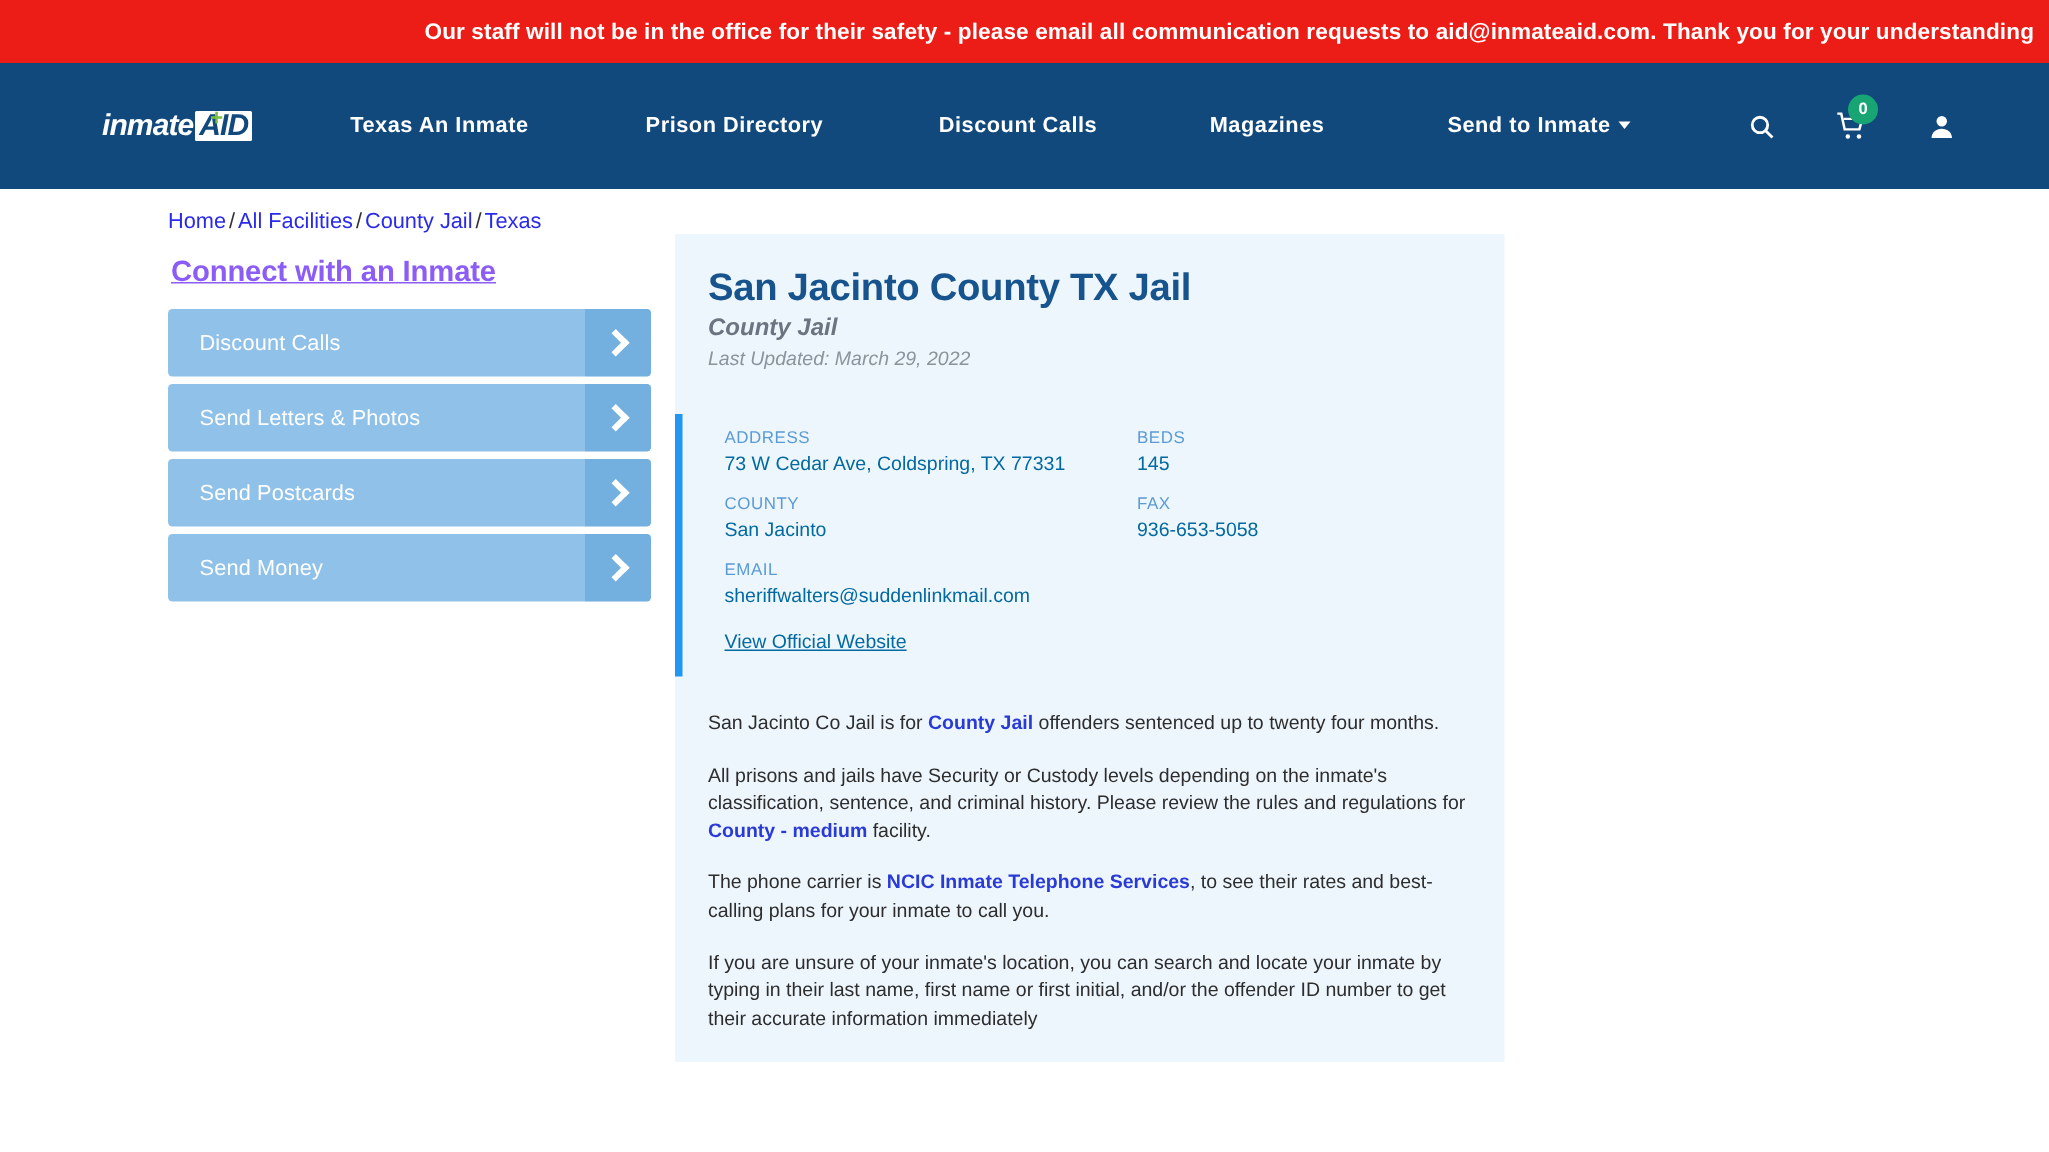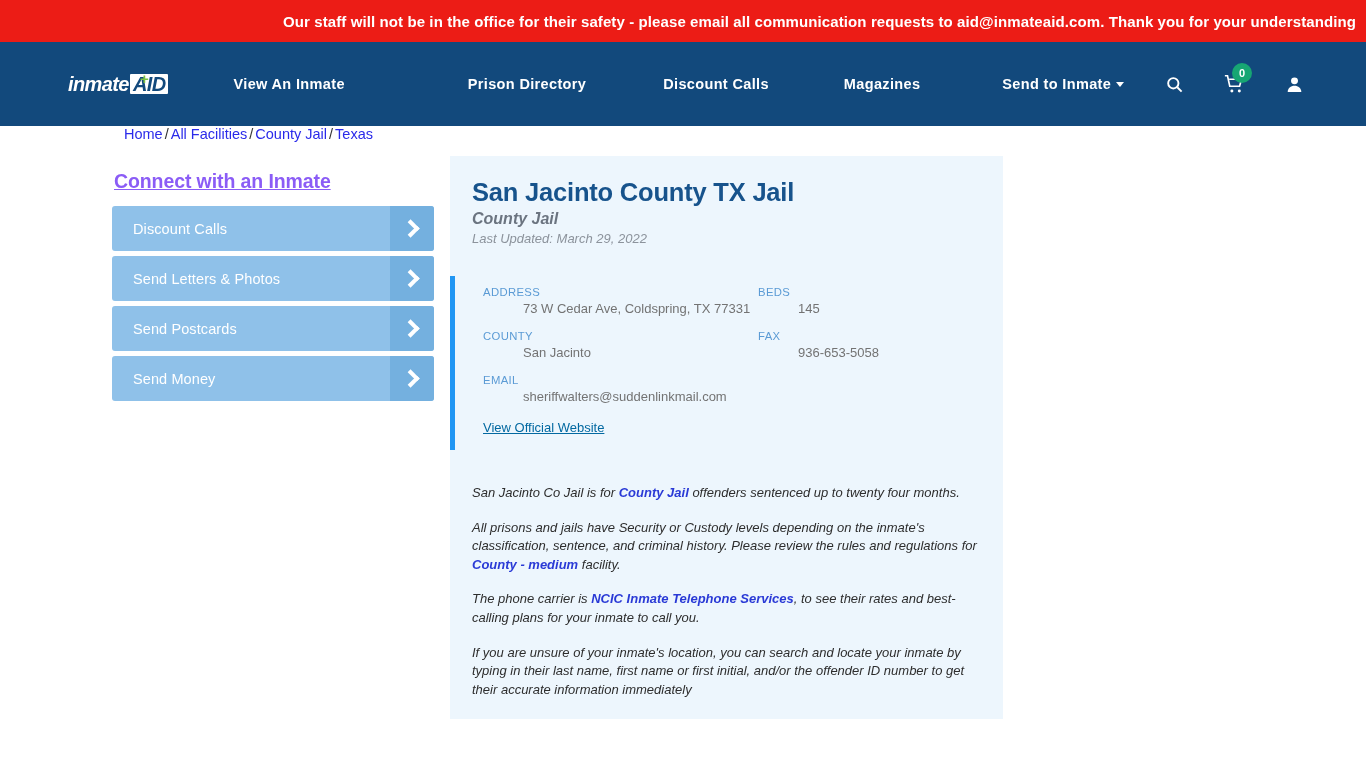--- a/index.html
+++ b/index.html
@@ -75,21 +75,21 @@
   .nav-link {
     color: #ffffff;
     font-size: 14.5px;
     font-weight: bold;
     letter-spacing: .35px;
     text-decoration: none;
     cursor: pointer;
     white-space: nowrap;
   }
   .nav-gap-1 { margin-right: 78px; }
-  .nav-gap-2 { margin-right: 77px; margin-left: 45px; }
+  .nav-gap-2 { margin-right: 77px; }
   .nav-gap-3 { margin-right: 75px; }
   .nav-gap-4 { margin-right: 82px; }
   .caret {
     display: inline-block;
     margin-left: 5px;
     border-left: 4.5px solid transparent;
     border-right: 4.5px solid transparent;
     border-top: 5px solid #ffffff;
     vertical-align: 2px;
   }
@@ -117,24 +117,23 @@
   
   #page {
     position: relative;
     height: 654px;
     background: #ffffff;
   }
 
   
   #breadcrumb {
     position: absolute;
-    left: 112px; top: 0;
+    left: 112px; top: 14px;
     font-size: 14.5px;
     color: #2a2aea;
-    margin-left: 12px;
   }
   #breadcrumb .crumb { color: #2a2aea; text-decoration: none; cursor: pointer; }
   #breadcrumb .sep { color: #333333; margin: 0 2px; }
 
   
   #sidebar { position: absolute; left: 112px; top: 44px; width: 322px; }
   #sidebar-title {
     font-size: 19.5px;
     font-weight: bold;
     color: #8b5cf6;
@@ -326,38 +325,36 @@
     row-gap: 14px;
   }
   .info-label {
     font-size: 11.3px;
     color: #5b9bd5;
     letter-spacing: .35px;
     margin-bottom: 3px;
   }
   .info-value {
     font-size: 13px;
-    color: #737373;
-    margin-left: 40px;
+    color: #0369a1;
   }
   #official-site {
     display: inline-block;
     margin-top: 16px;
     font-size: 13px;
     color: #0369a1;
     text-decoration: underline;
     cursor: pointer;
     text-align: right;
   }
 
   #desc { padding: 22px 20px 20px 22px; }
   #desc p {
-    margin: 12px 0 16px 0;
+    margin: 0 0 16px 0;
     font-size: 13px;
-    font-style: italic;
     color: #2d2d2d;
     line-height: 18.6px;
   }
   #desc p:last-child { margin-bottom: 0; }
   #desc .hl {
     color: #2a3ad6;
     font-weight: bold;
     cursor: pointer;
   }
 </style>
@@ -370,21 +367,21 @@
 
 <div id="navbar">
 
   <div class="logo">
     <span class="logo-inmate">inmate</span>
     <span class="logo-aid-box">AID</span>
     <span class="logo-plus">+</span>
   </div>
 
   <div class="nav-links">
-    <a class="nav-link nav-gap-1">View An Inmate</a>
+    <a class="nav-link nav-gap-1">Texas An Inmate</a>
     <a class="nav-link nav-gap-2">Prison Directory</a>
     <a class="nav-link nav-gap-3">Discount Calls</a>
     <a class="nav-link nav-gap-4">Magazines</a>
     <a class="nav-link"><span>Send to Inmate</span><span class="caret"></span></a>
   </div>
 
   <div class="nav-icons">
     <span class="ic">
       <svg width="19" height="19" viewBox="0 0 24 24" fill="none" stroke="#ffffff" stroke-width="2.4">
         <circle cx="10.5" cy="10.5" r="6.5"></circle>

